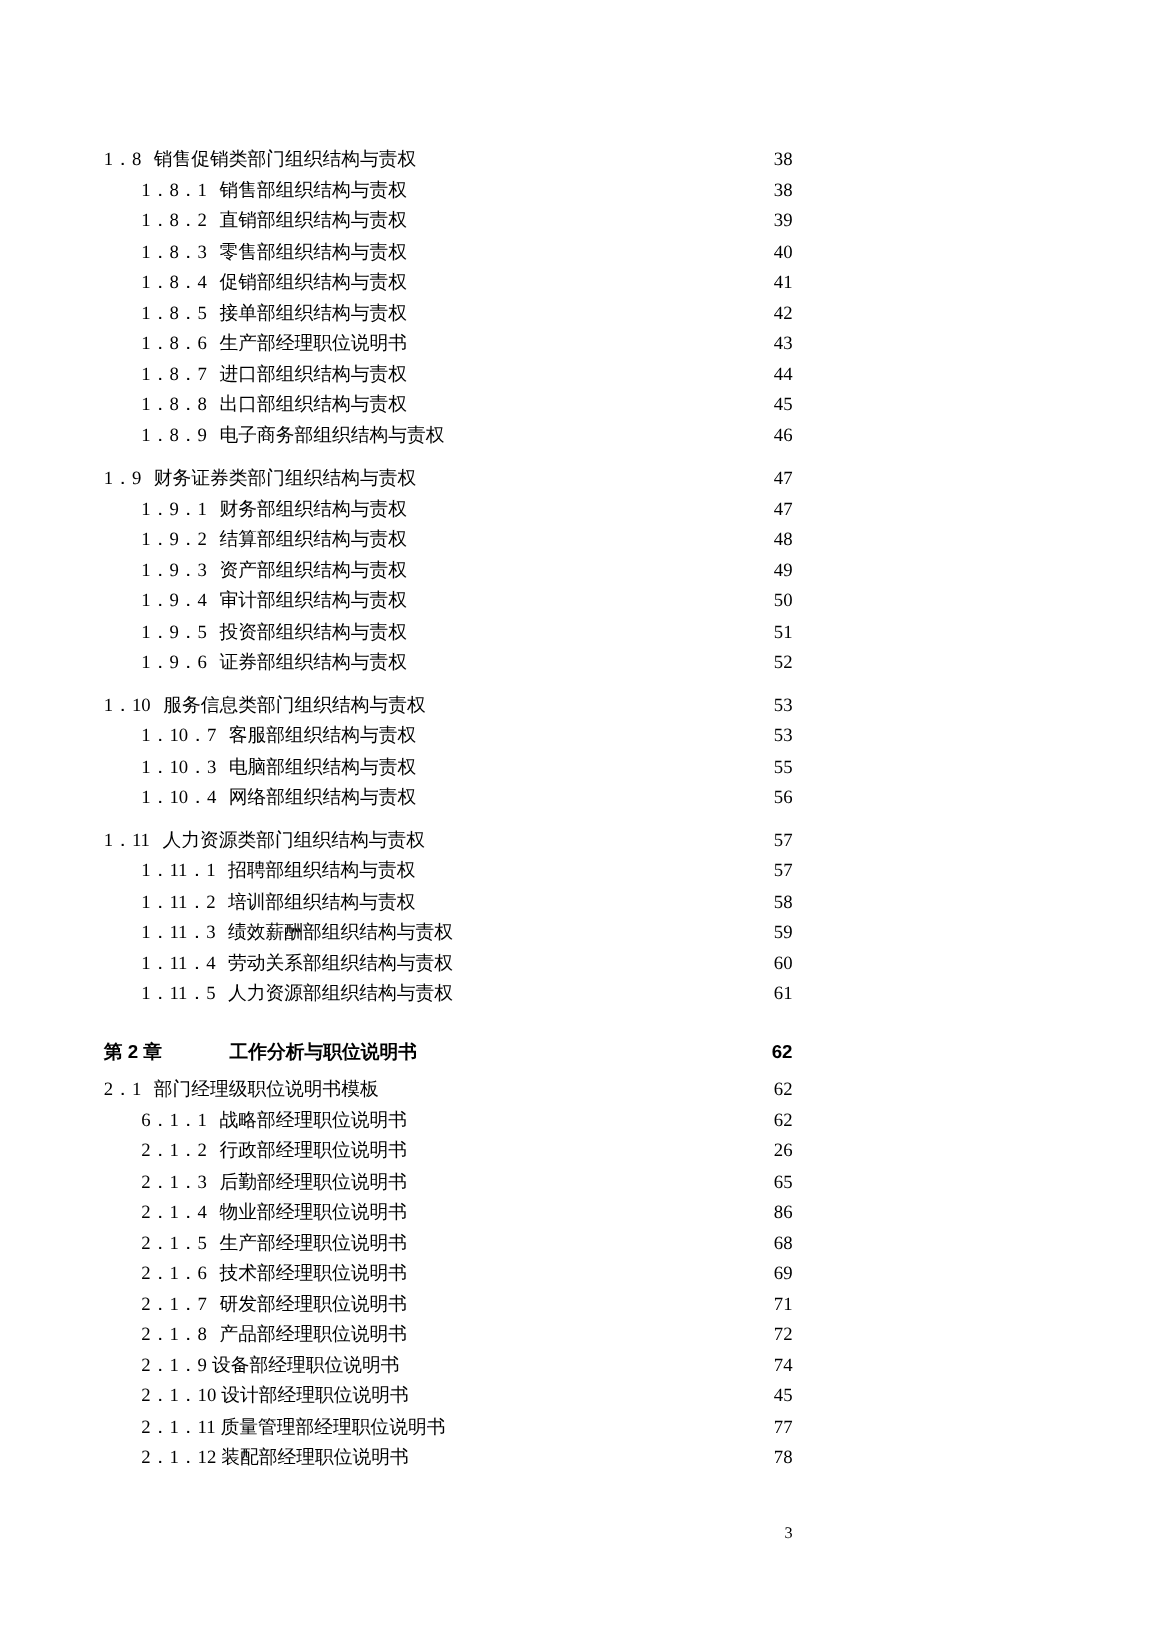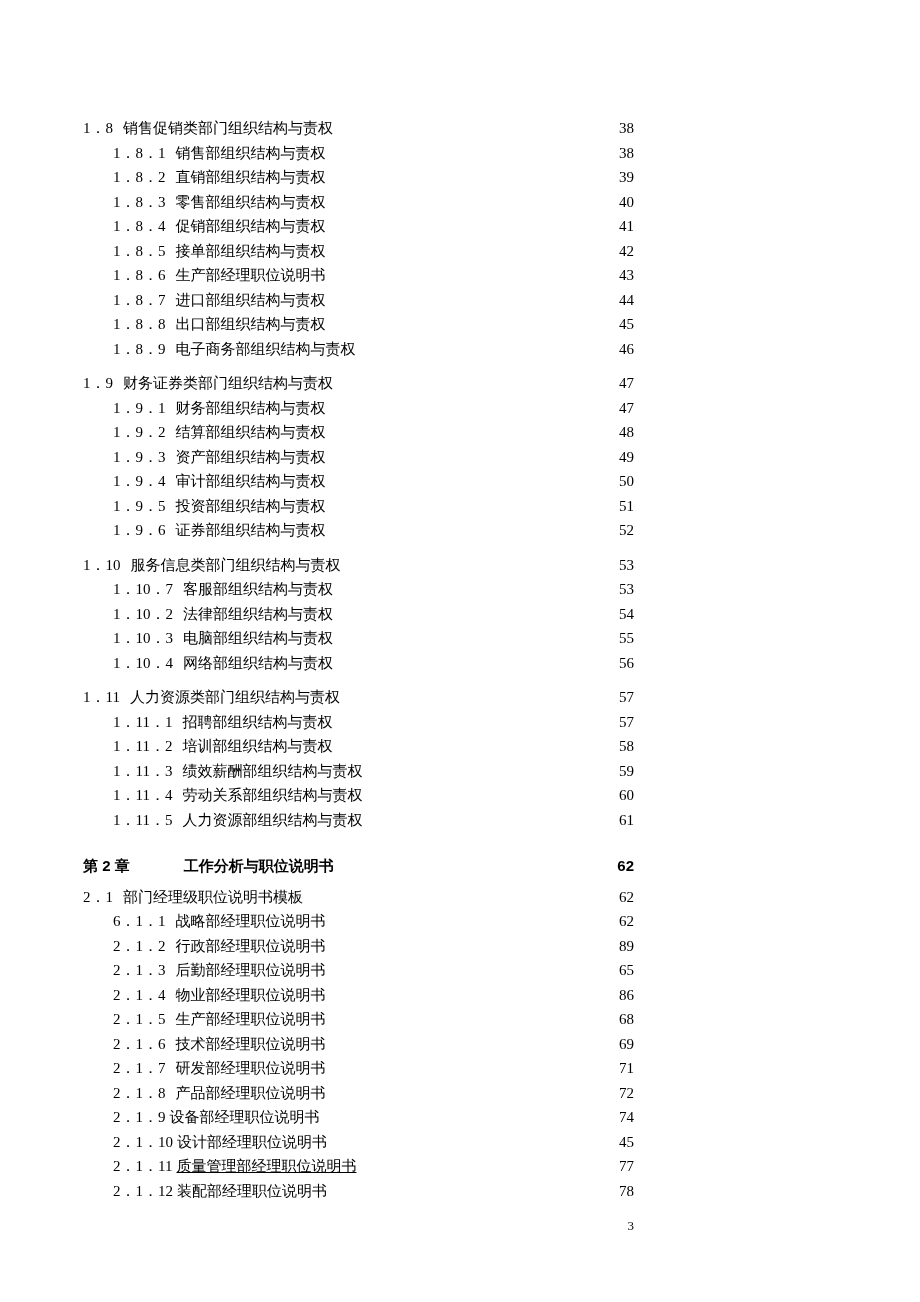--- a/index.html
+++ b/index.html
@@ -187,26 +187,20 @@
         <span class="leader"></span>
         <span class="pg">53</span>
       </div>
       <div class="entry lvl2">
         <span class="num">1．10．7</span>
         <span class="title">客服部组织结构与责权</span>
         <span class="leader"></span>
         <span class="pg">53</span>
       </div>
       <div class="entry lvl2">
-        <span class="num">1．10．2</span>
-        <span class="title">法律部组织结构与责权</span>
-        <span class="leader"></span>
-        <span class="pg">54</span>
-      </div>
-      <div class="entry lvl2">
         <span class="num">1．10．3</span>
         <span class="title">电脑部组织结构与责权</span>
         <span class="leader"></span>
         <span class="pg">55</span>
       </div>
       <div class="entry lvl2">
         <span class="num">1．10．4</span>
         <span class="title">网络部组织结构与责权</span>
         <span class="leader"></span>
         <span class="pg">56</span>
@@ -263,21 +257,21 @@
       <div class="entry lvl2">
         <span class="num">6．1．1</span>
         <span class="title">战略部经理职位说明书</span>
         <span class="leader"></span>
         <span class="pg">62</span>
       </div>
       <div class="entry lvl2">
         <span class="num">2．1．2</span>
         <span class="title">行政部经理职位说明书</span>
         <span class="leader"></span>
-        <span class="pg">89</span>
+        <span class="pg">26</span>
       </div>
       <div class="entry lvl2">
         <span class="num">2．1．3</span>
         <span class="title">后勤部经理职位说明书</span>
         <span class="leader"></span>
         <span class="pg">65</span>
       </div>
       <div class="entry lvl2">
         <span class="num">2．1．4</span>
         <span class="title">物业部经理职位说明书</span>
@@ -315,21 +309,21 @@
         <span class="pg">74</span>
       </div>
       <div class="entry lvl2">
         <span class="num">2．1．10</span>
         <span class="title" style="margin-left: 4px; font-family: Liberation Serif, serif;">设计部经理职位说明书</span>
         <span class="leader"></span>
         <span class="pg">45</span>
       </div>
       <div class="entry lvl2">
         <span class="num">2．1．11</span>
-        <span class="title" style="margin-left: 4px; text-decoration: underline;">质量管理部经理职位说明书</span>
+        <span class="title" style="margin-left: 4px;">质量管理部经理职位说明书</span>
         <span class="leader"></span>
         <span class="pg">77</span>
       </div>
       <div class="entry lvl2">
         <span class="num">2．1．12</span>
         <span class="title" style="margin-left: 4px;">装配部经理职位说明书</span>
         <span class="leader"></span>
         <span class="pg">78</span>
       </div>
     </div>

